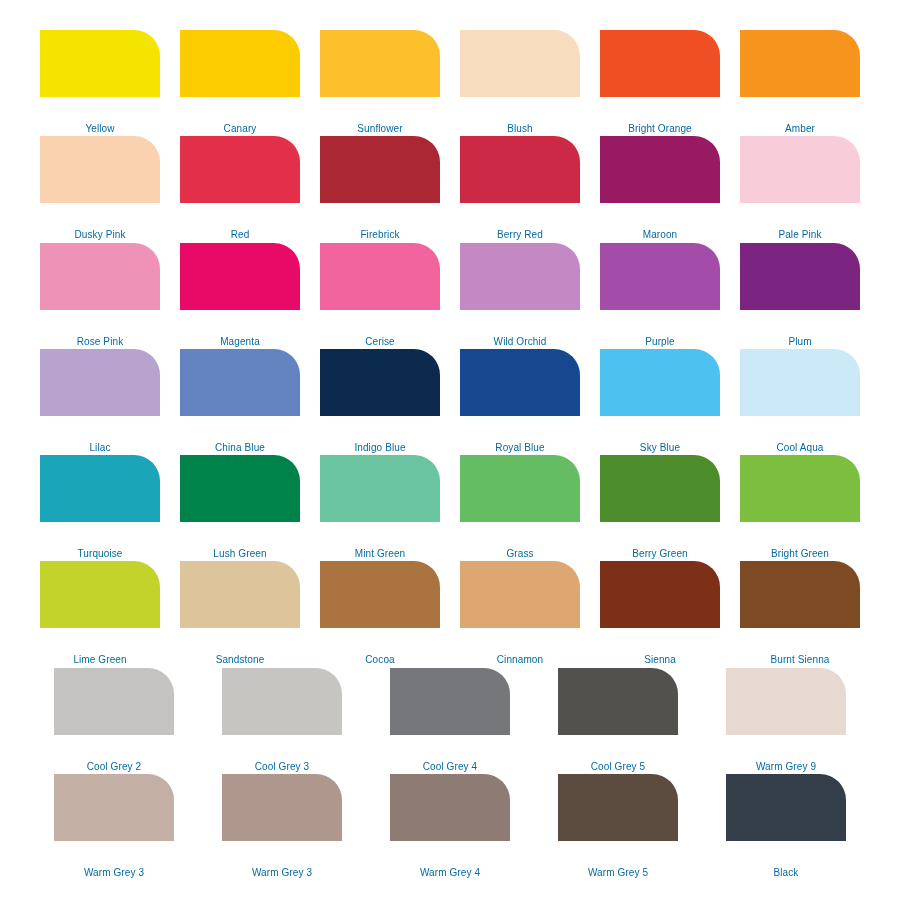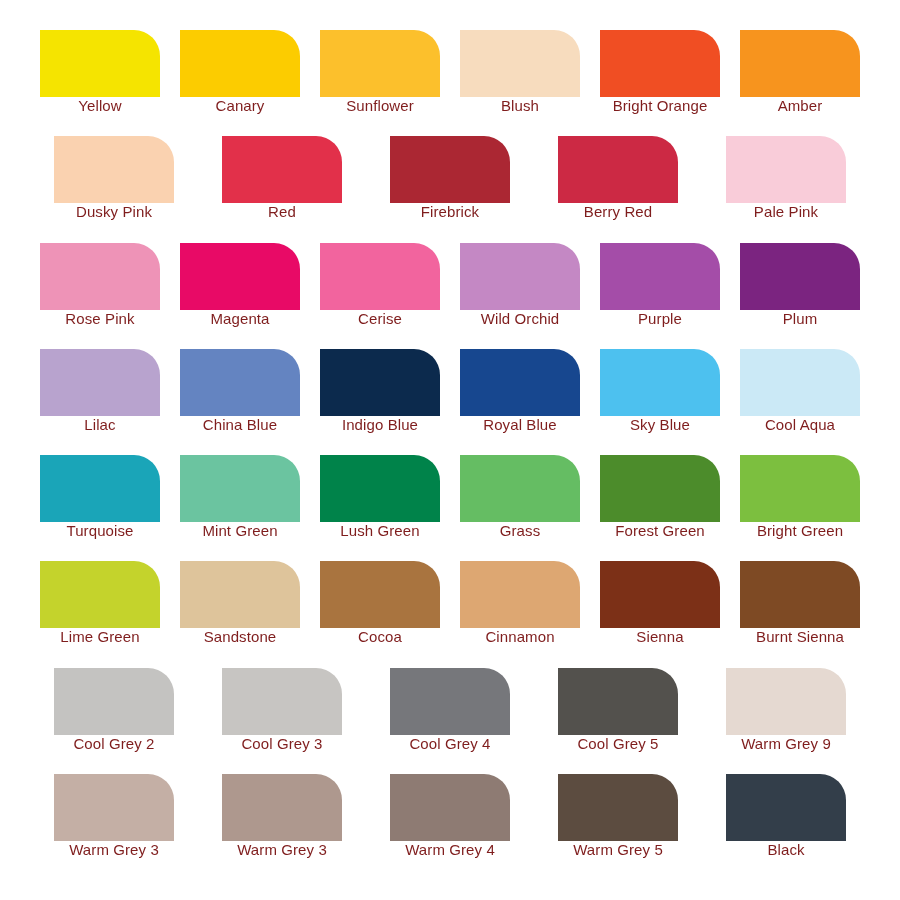--- a/index.html
+++ b/index.html
@@ -34,24 +34,24 @@
     align-items: center;
     justify-content: flex-start;
   }
   .swatch-chip {
     width: 120px;
     height: 67px;
     border-top-right-radius: 26px;
     flex: none;
   }
   .swatch-label {
-    margin-top: 1px;
-    font-size: 15px;
+    margin-top: 24px;
+    font-size: 10px;
     line-height: 15px;
-    color: #7f1d1d;
+    color: #0369a1;
     letter-spacing: 0.1px;
     text-align: center;
     white-space: nowrap;
   }
 </style>
 </head>
 <body>
 
 <div id="swatch-chart">
     <div class="swatch-row">
@@ -91,20 +91,24 @@
       </div>
       <div class="swatch-cell">
         <div class="swatch-chip" style="background: rgb(171, 39, 51);"></div>
         <div class="swatch-label">Firebrick</div>
       </div>
       <div class="swatch-cell">
         <div class="swatch-chip" style="background: rgb(204, 41, 68);"></div>
         <div class="swatch-label">Berry Red</div>
       </div>
       <div class="swatch-cell">
+        <div class="swatch-chip" style="background: rgb(151, 26, 99);"></div>
+        <div class="swatch-label">Maroon</div>
+      </div>
+      <div class="swatch-cell">
         <div class="swatch-chip" style="background: rgb(249, 204, 217);"></div>
         <div class="swatch-label">Pale Pink</div>
       </div>
     </div>
     <div class="swatch-row">
       <div class="swatch-cell">
         <div class="swatch-chip" style="background: rgb(238, 147, 183);"></div>
         <div class="swatch-label">Rose Pink</div>
       </div>
       <div class="swatch-cell">
@@ -153,34 +157,34 @@
         <div class="swatch-chip" style="background: rgb(203, 233, 246);"></div>
         <div class="swatch-label">Cool Aqua</div>
       </div>
     </div>
     <div class="swatch-row">
       <div class="swatch-cell">
         <div class="swatch-chip" style="background: rgb(26, 165, 184);"></div>
         <div class="swatch-label">Turquoise</div>
       </div>
       <div class="swatch-cell">
+        <div class="swatch-chip" style="background: rgb(0, 131, 74);"></div>
+        <div class="swatch-label">Lush Green</div>
+      </div>
+      <div class="swatch-cell">
         <div class="swatch-chip" style="background: rgb(107, 196, 160);"></div>
         <div class="swatch-label">Mint Green</div>
       </div>
       <div class="swatch-cell">
-        <div class="swatch-chip" style="background: rgb(0, 131, 74);"></div>
-        <div class="swatch-label">Lush Green</div>
-      </div>
-      <div class="swatch-cell">
         <div class="swatch-chip" style="background: rgb(101, 189, 99);"></div>
         <div class="swatch-label">Grass</div>
       </div>
       <div class="swatch-cell">
         <div class="swatch-chip" style="background: rgb(76, 140, 43);"></div>
-        <div class="swatch-label">Forest Green</div>
+        <div class="swatch-label">Berry Green</div>
       </div>
       <div class="swatch-cell">
         <div class="swatch-chip" style="background: rgb(124, 191, 63);"></div>
         <div class="swatch-label">Bright Green</div>
       </div>
     </div>
     <div class="swatch-row">
       <div class="swatch-cell">
         <div class="swatch-chip" style="background: rgb(196, 211, 44);"></div>
         <div class="swatch-label">Lime Green</div>

